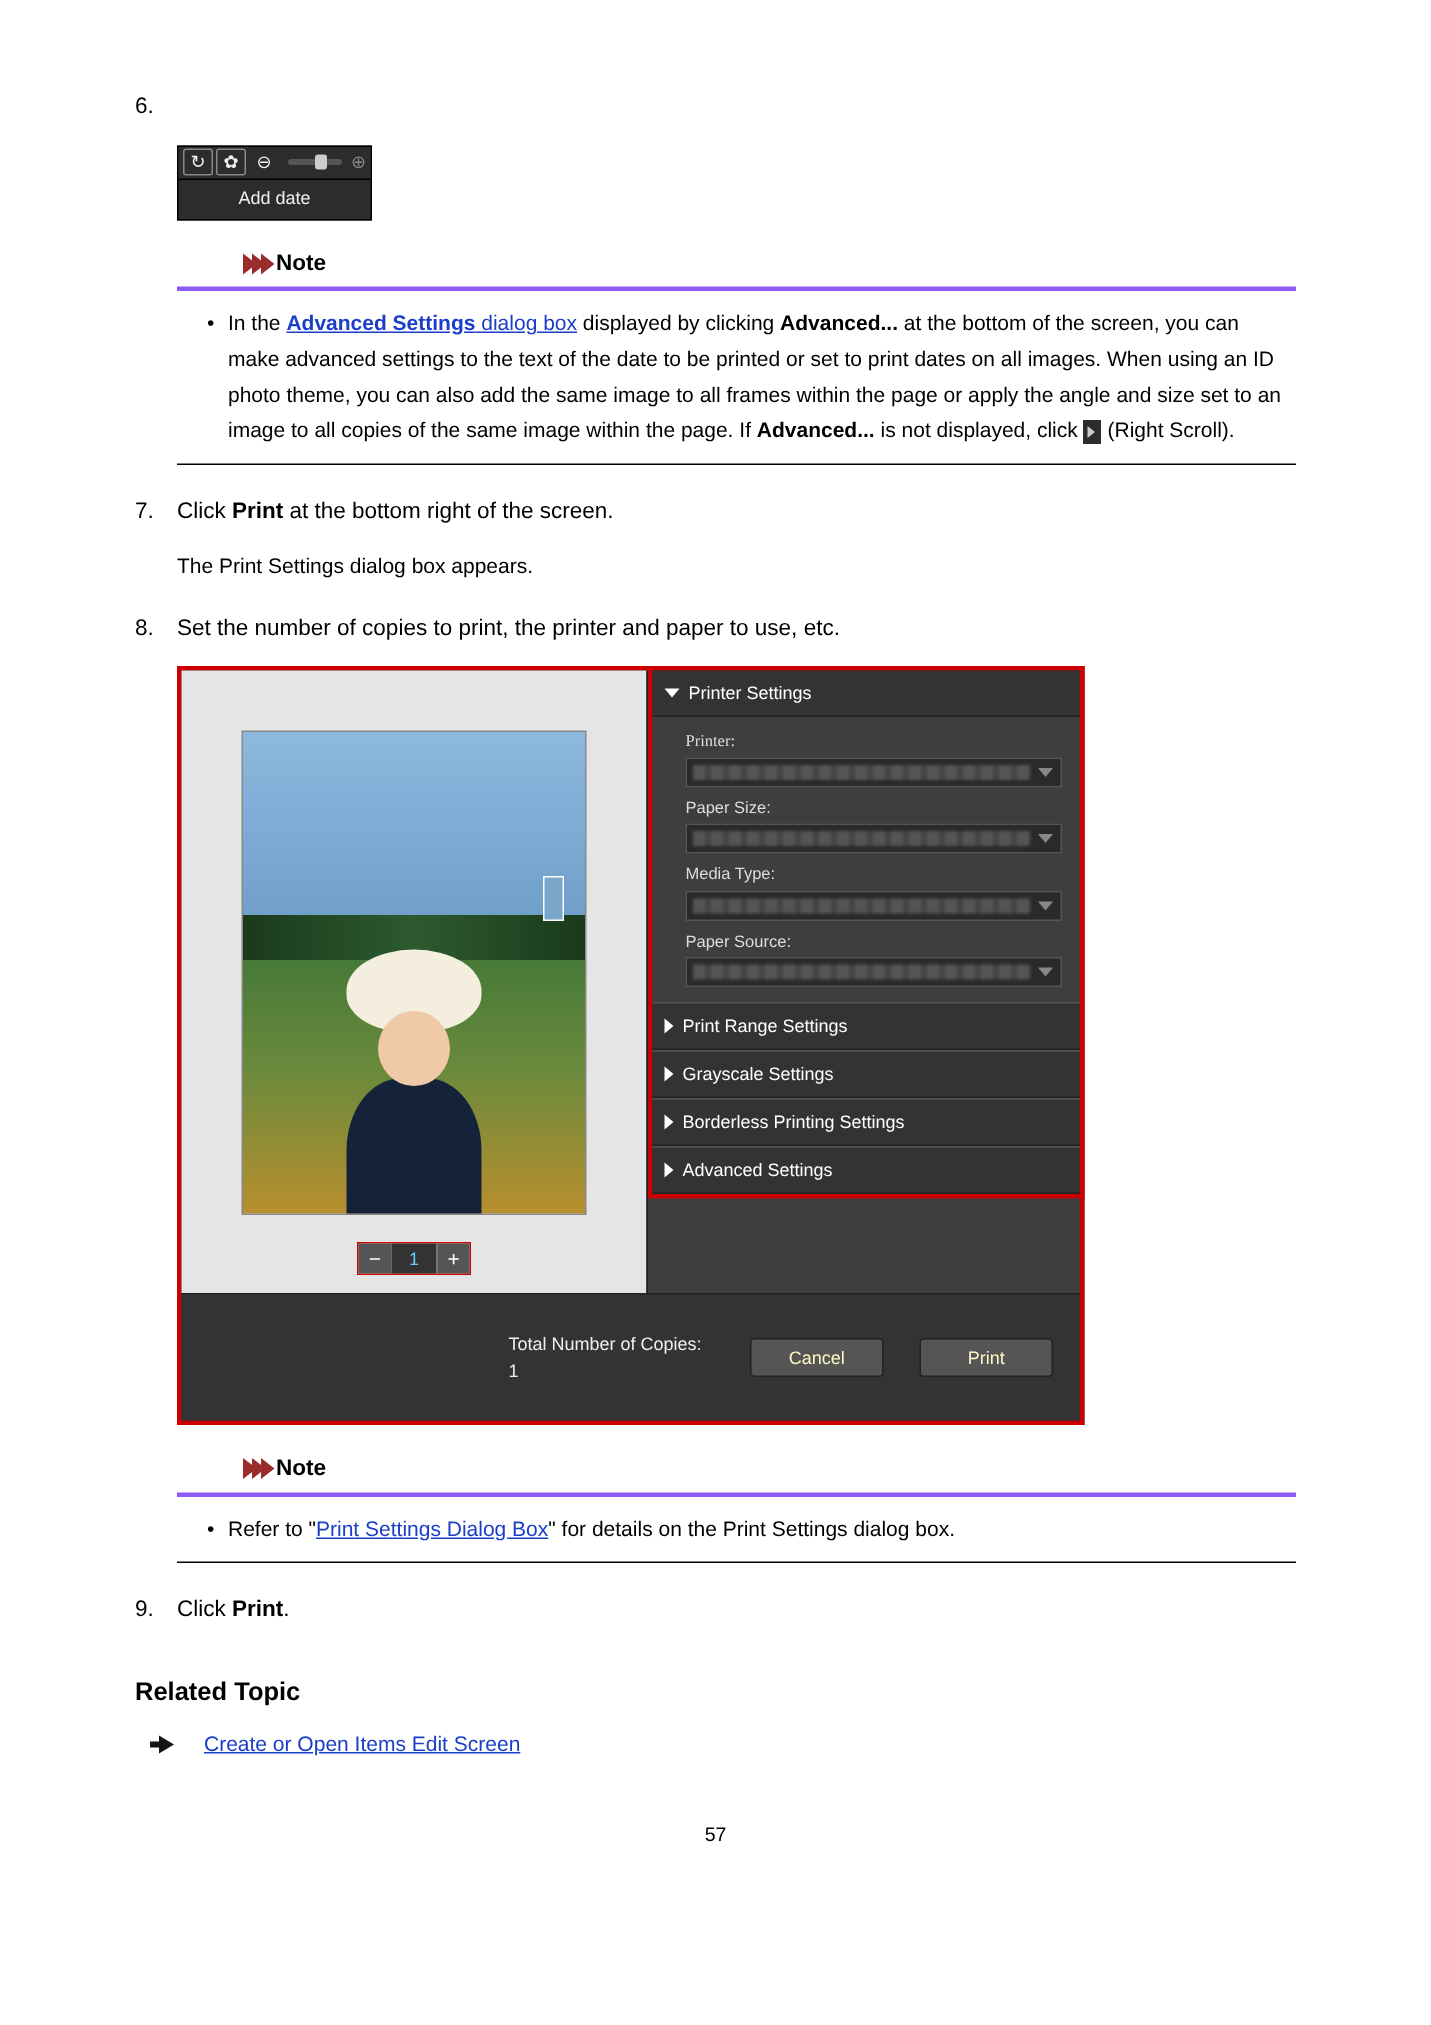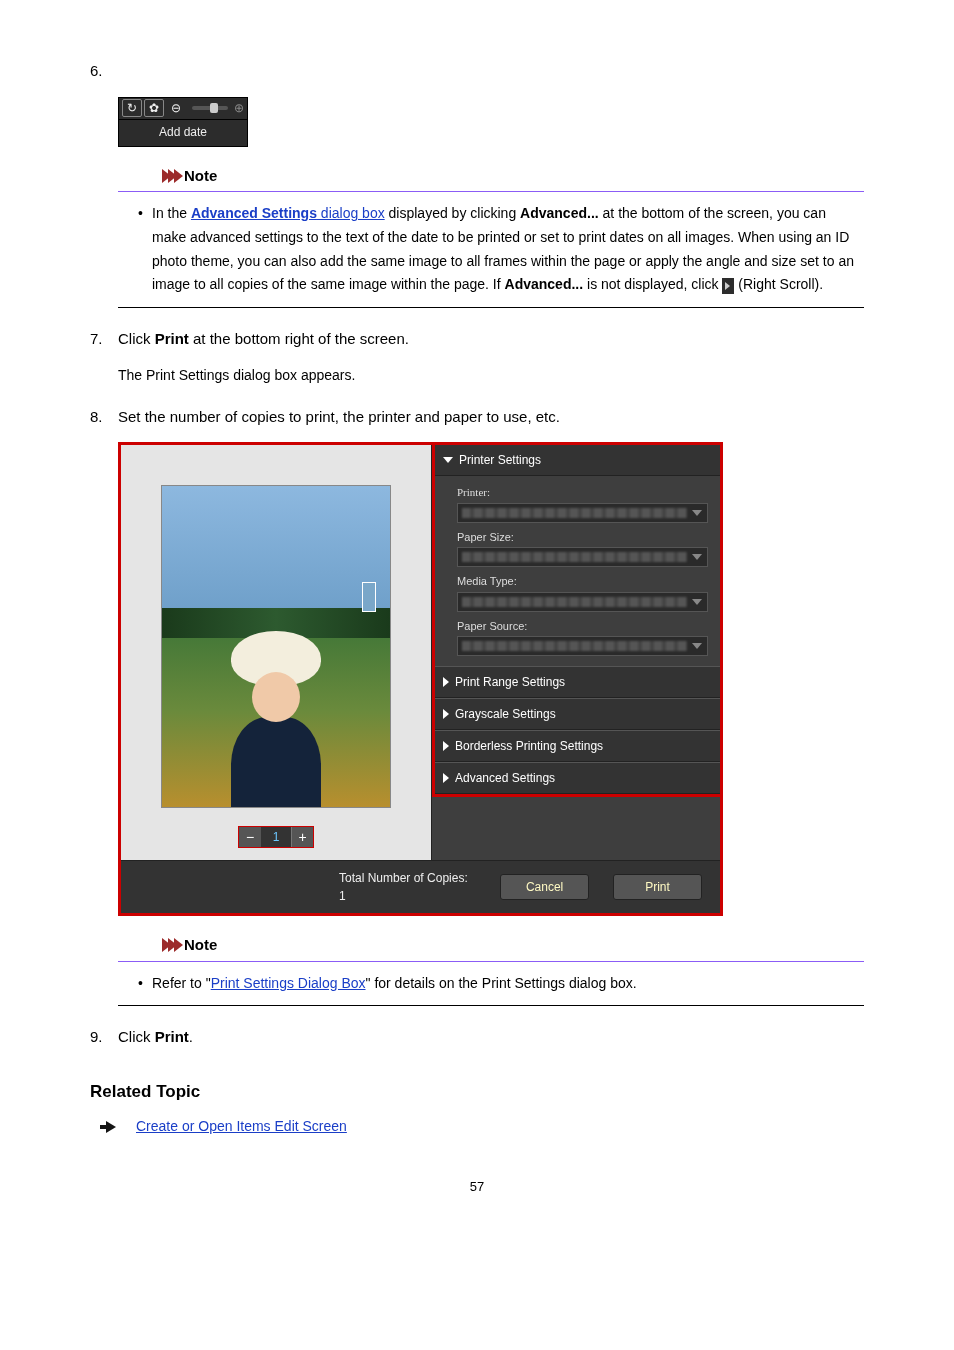--- a/index.html
+++ b/index.html
@@ -66,21 +66,21 @@
     .note-head {
       display:flex;align-items:center;font-weight:bold;font-size:15px;margin-bottom:4px;padding-left:44px;
     }
     .chevrons {
       display:inline-flex;margin-right:4px;
     }
     .chev {
       width:0;height:0;border-top:7px solid transparent;border-bottom:7px solid transparent;border-left:9px solid #9c2b2b;margin-right:-3px;
     }
     .note-body {
-      border-top:1px solid #8b5cf6;border-bottom:1px solid #000;padding:10px 0 10px 34px;
+      border-top:3px solid #8b5cf6;border-bottom:1px solid #000;padding:10px 0 10px 34px;
     }
     .note-body ul {
       list-style: none;
       position: relative;
     }
     .note-body li::before {
       content: "•";
       position: absolute;
       left: -14px;
     }
@@ -150,21 +150,21 @@
     .sect-head:first-child{border-top:none;}
     .tri-down{width:0;height:0;border-left:5px solid transparent;border-right:5px solid transparent;border-top:6px solid #fff;}
     .tri-right{width:0;height:0;border-top:5px solid transparent;border-bottom:5px solid transparent;border-left:6px solid #fff;}
     .sect-body{padding:8px 12px 10px 22px;background:#3e3e3e;}
     .field-label{color:#ddd;font-size:11px;margin-bottom:2px;margin-top:6px;}
     .field-label:first-child{margin-top:0;font-family:Liberation Serif, serif;}
     .dropdown{height:20px;background:#2a2a2a;border:1px solid #555;position:relative;}
     .dropdown::after{content:"";position:absolute;right:5px;top:6px;width:0;height:0;border-left:5px solid transparent;border-right:5px solid transparent;border-top:6px solid #888;}
     .dd-blur{position:absolute;left:4px;top:4px;right:20px;height:10px;background:repeating-linear-gradient(90deg,#555,#555 8px,#444 8px,#444 12px);filter:blur(1px);}
     .pd-footer{
-      background:#333;display:flex;align-items:center;justify-content:flex-end;gap:24px;padding:8px 18px;border-top:1px solid #222;
+      background:#333;display:flex;align-items:center;justify-content:flex-end;gap:24px;padding:24px 18px;border-top:1px solid #222;
     }
     .total-copies{color:#eee;font-size:12px;margin-right:auto;margin-left:200px;}
     .dlg-btn{width:90px;height:26px;background:#555;color:#fef9c3;border:1px solid #222;border-radius:3px;font-size:12px;display:flex;align-items:center;justify-content:center;}
     .related-head{
       font-weight:bold;font-size:17px;margin-top:30px;margin-bottom:12px;
     }
     .arrow-link{display:flex;align-items:center;gap:20px;margin-left:10px;}
     .arrow-icon{width:0;height:0;border-top:6px solid transparent;border-bottom:6px solid transparent;border-left:10px solid #151515;position:relative;}
     .arrow-stem{width:8px;height:4px;background:#151515;margin-right:-2px;}
     .arrow-wrap{display:flex;align-items:center;}

